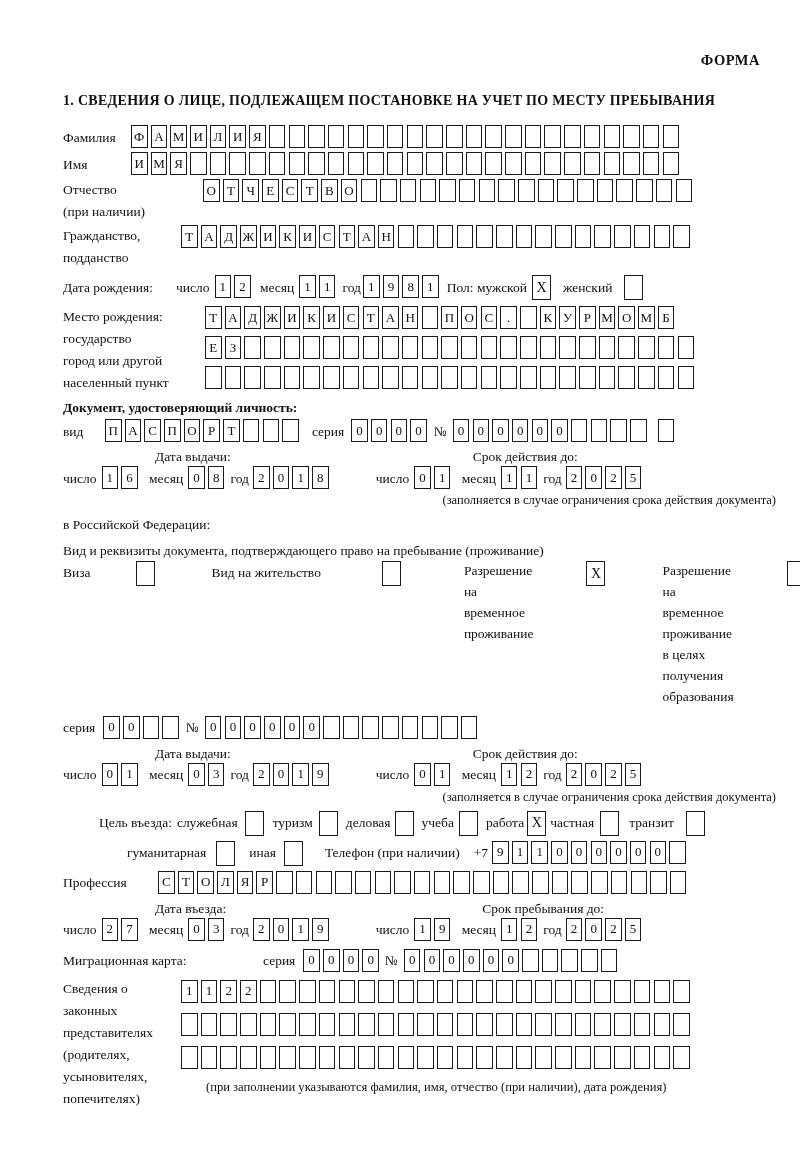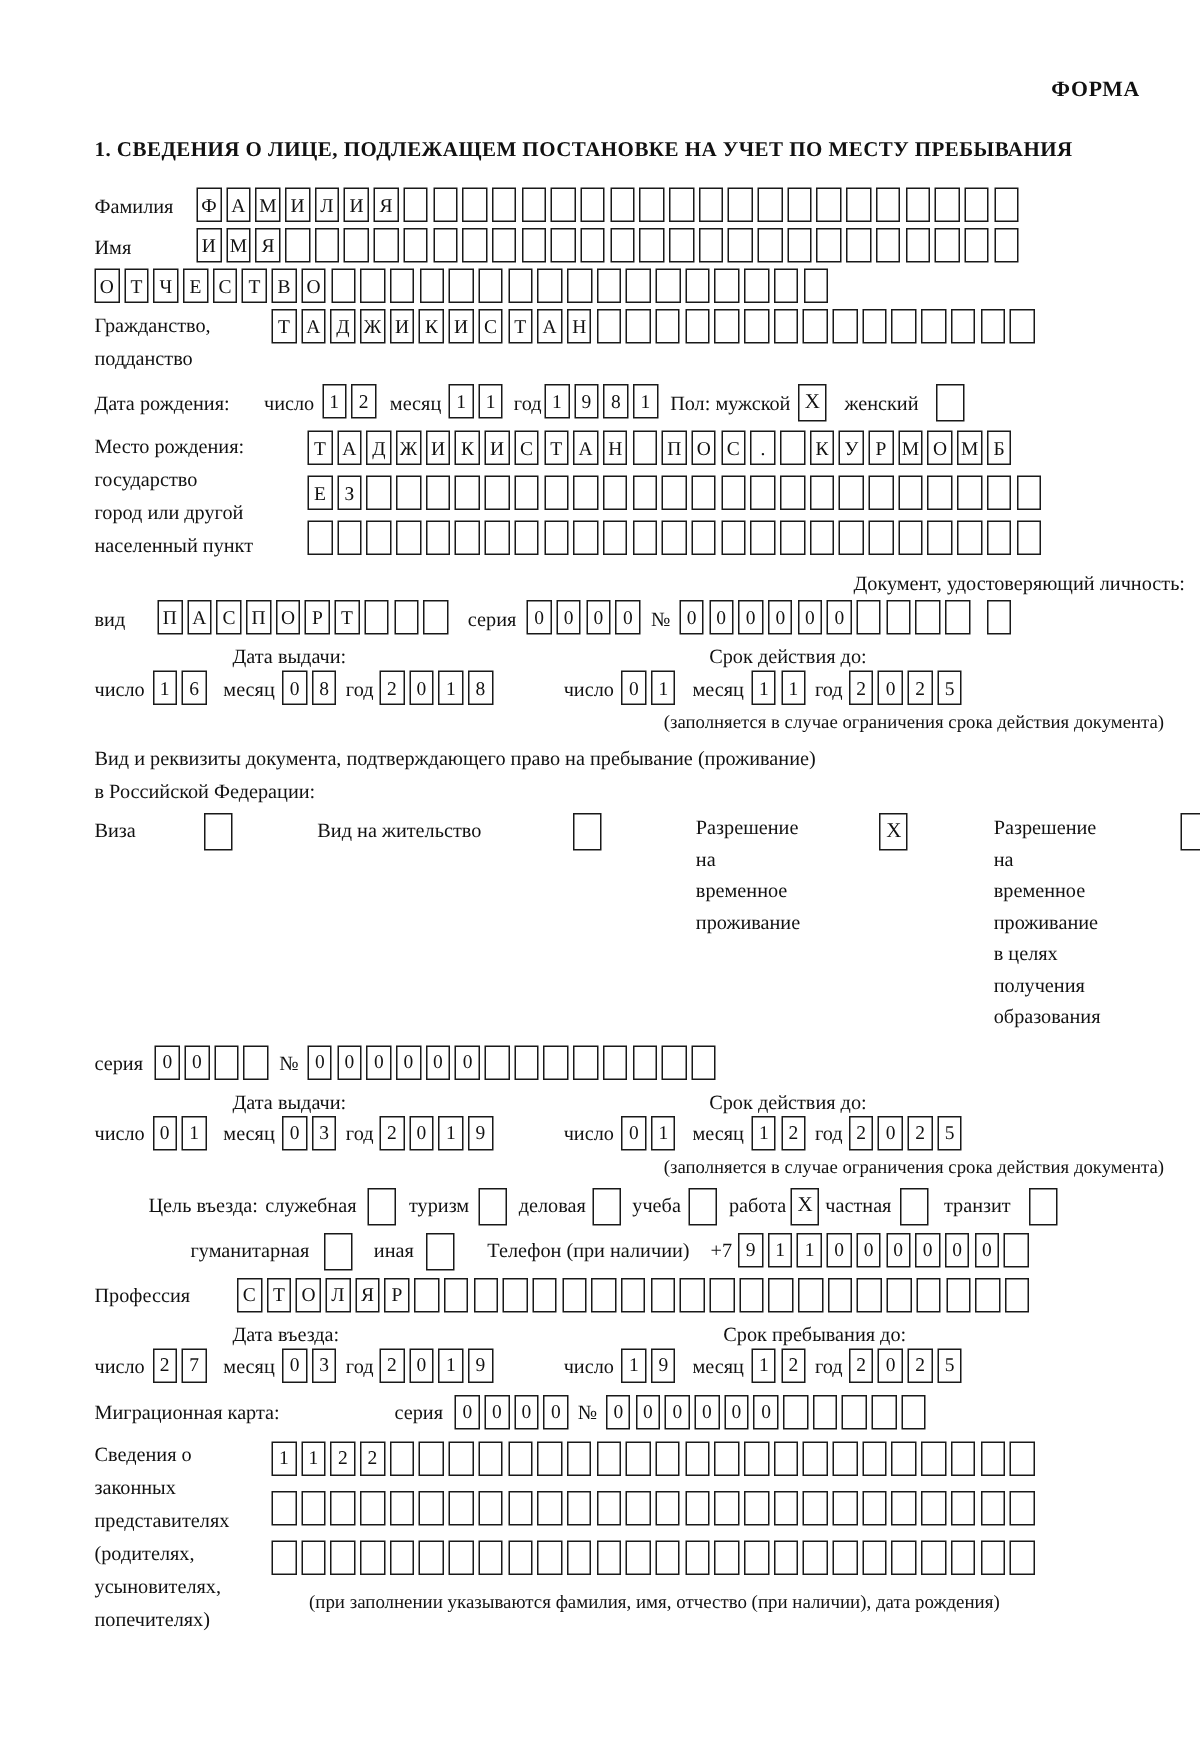--- a/index.html
+++ b/index.html
@@ -39,21 +39,21 @@
   }
   .w68  { width:68px; }  .w140 { width:140px; }
   .w118 { width:118px; } .w142 { width:142px; }
   .w42  { width:42px; }  .w95  { width:95px; }
 
   .stack  { display:flex; flex-direction:column; }
   .stack .cells { margin-bottom:5px; }
   .lblcol div { line-height:22px; }
 
   .mini-gap { margin-left:6px; margin-right:5px; }
-  .center-head { text-align:right; font-weight:normal; margin:4px 0 3px 0; }
+  .center-head { text-align:left; font-weight:bold; margin:4px 0 3px 0; }
 
   .dualhead { display:flex; margin-top:5px; margin-bottom:1px; }
   .note { font-size:12.5px; text-align:right; padding-right:14px; margin-bottom:6px; }
 
   .dgroup { display:flex; align-items:center; }
   .dgroup .lbl { margin-right:5px; }
   .dgroup .ylbl { margin-left:3px; margin-right:4px; }
 
   .cb-label-2,.cb-label-3 { text-align:left; line-height:1.55; }
   .reps-note { font-size:12.6px; padding-left:148px; margin-top:4px; }
@@ -131,20 +131,24 @@
         <span class="cell"></span>
         <span class="cell"></span>
         <span class="cell"></span>
         <span class="cell"></span>
         <span class="cell"></span>
         <span class="cell"></span>
       </span>
   </div>
 
   <div class="frow frow-top">
+    <span class="lbl w140 lblcol">
+      <div>Отчество</div>
+      <div>(при наличии)</div>
+    </span>
     <span class="cells">
         <span class="cell">О</span>
         <span class="cell">Т</span>
         <span class="cell">Ч</span>
         <span class="cell">Е</span>
         <span class="cell">С</span>
         <span class="cell">Т</span>
         <span class="cell">В</span>
         <span class="cell">О</span>
         <span class="cell"></span>
@@ -402,22 +406,22 @@
       <span class="cells">
           <span class="cell">2</span>
           <span class="cell">0</span>
           <span class="cell">2</span>
           <span class="cell">5</span>
         </span>
     </span>
   </div>
   <div class="note">(заполняется в случае ограничения срока действия документа)</div>
 
+  <div style="line-height:1.6; margin-bottom:4px;">в Российской Федерации:</div>
   <div style="line-height:1.6;">Вид и реквизиты документа, подтверждающего право на пребывание (проживание)</div>
-  <div style="line-height:1.6; margin-bottom:4px;">в Российской Федерации:</div>
 
   <div class="frow frow-top" style="margin-bottom:8px;gap:41px;">
     <span class="lbl" style="margin-top:4px;">Виза</span>
     <span class="cells" style="margin-left:4px;">
         <span class="cbox"></span>
       </span>
     <span class="lbl" style="margin-left:16px; margin-top:4px;">Вид на жительство</span>
     <span class="cells" style="margin-left:20px;">
         <span class="cbox"></span>
       </span>

